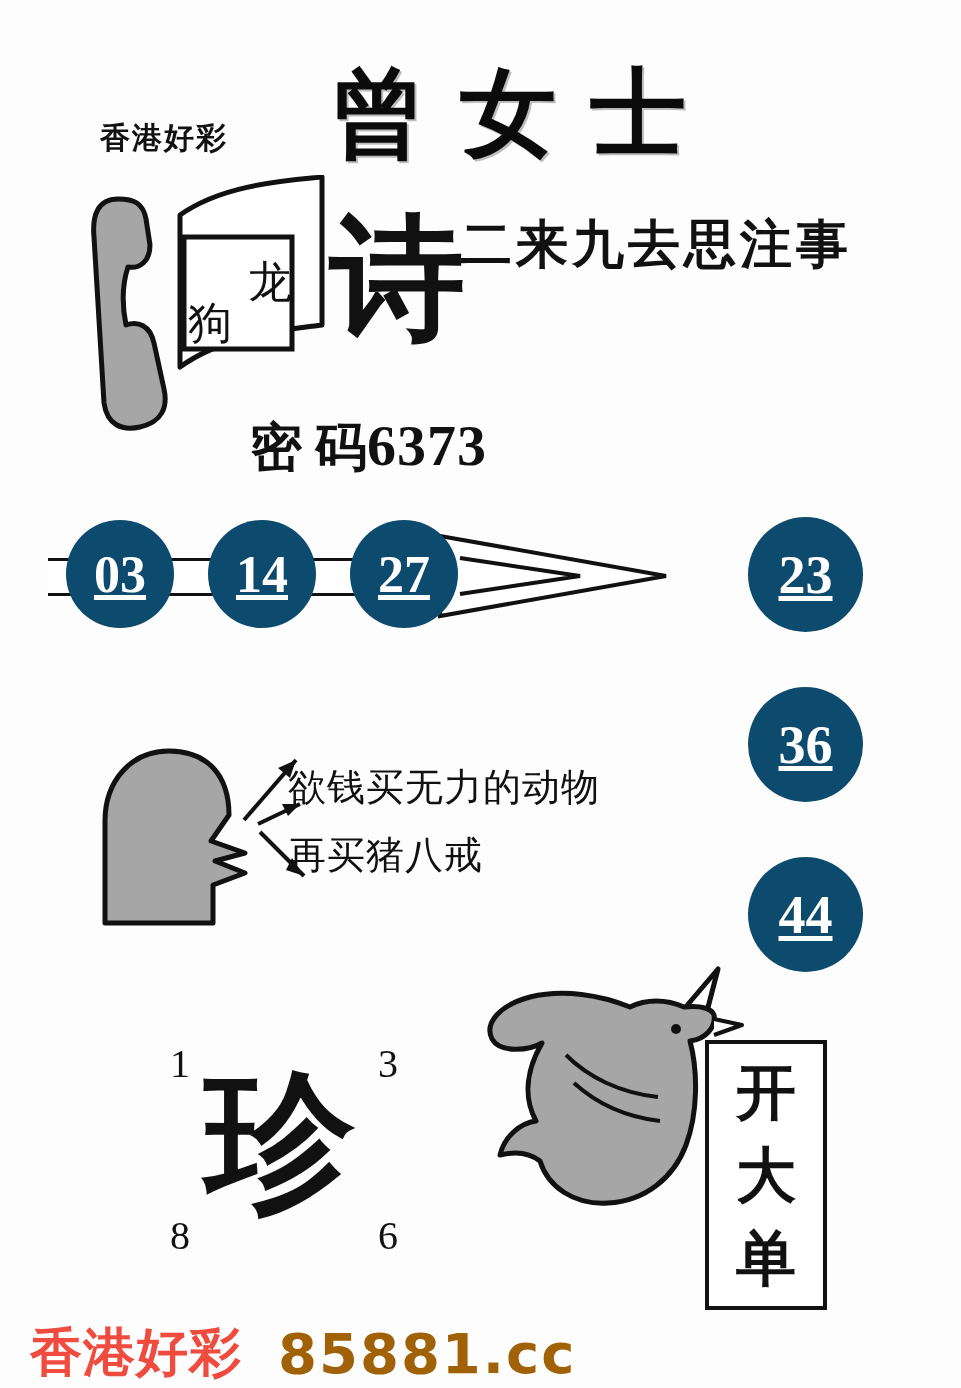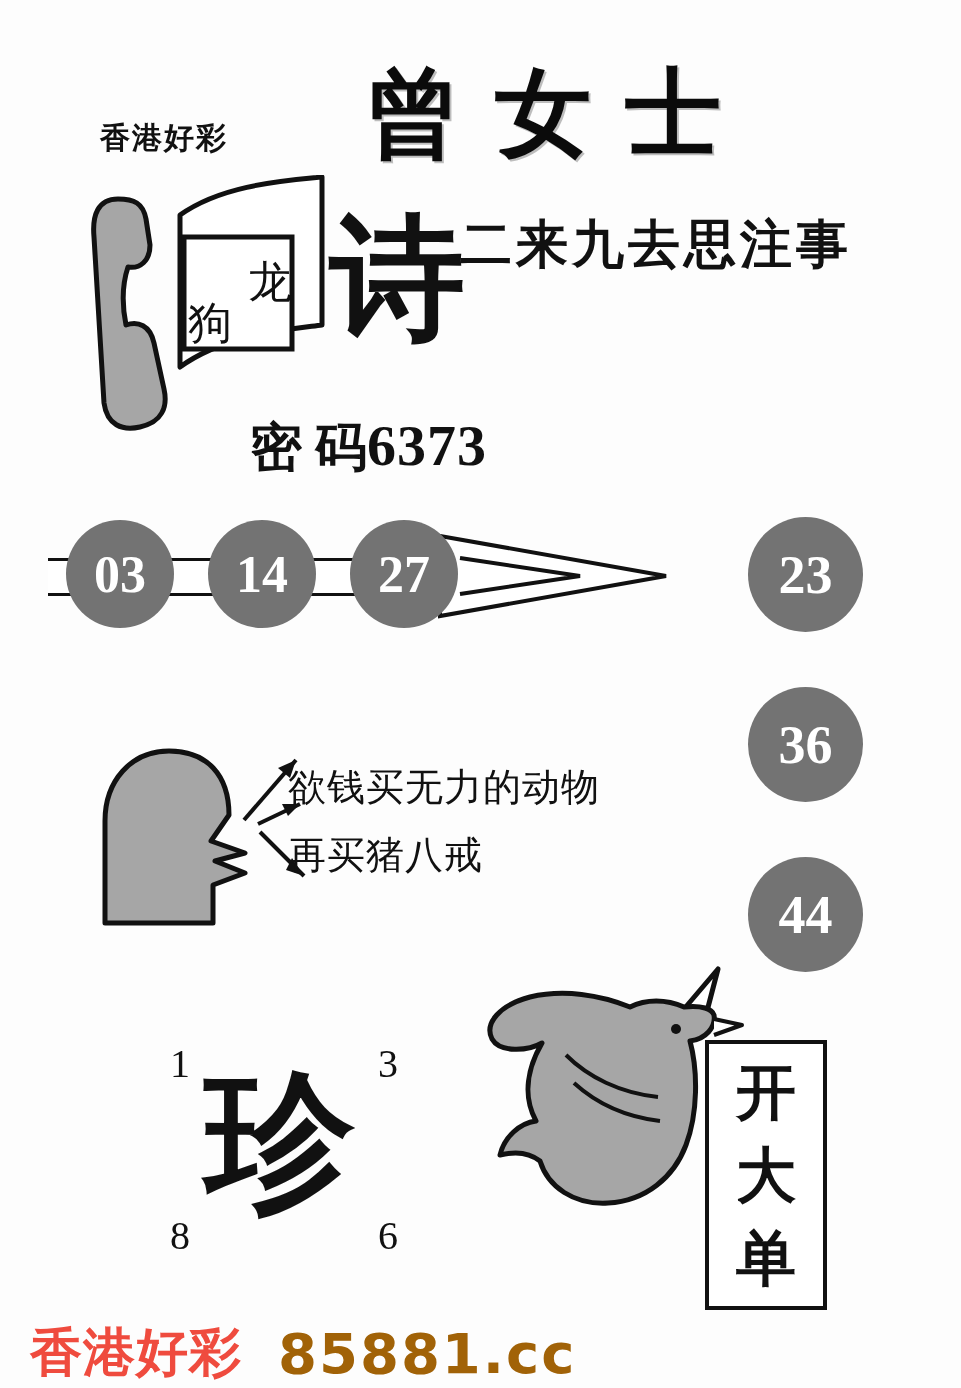--- a/index.html
+++ b/index.html
@@ -32,21 +32,20 @@
   .main-title {
     position: absolute;
     left: 330px;
     top: 50px;
     font-size: 96px;
     font-weight: 700;
     letter-spacing: 34px;
     color: #0b0b0b;
     font-family: "DejaVu Serif", serif;
     text-shadow: 2px 2px 0 rgba(0,0,0,0.25);
-    margin-left: 35px;
   }
 
   
   .phone-icon {
     position: absolute;
     left: 88px;
     top: 193px;
     width: 110px;
     height: 240px;
   }
@@ -117,27 +116,28 @@
   .arrow-shape {
     position: absolute;
     left: 430px;
     top: 518px;
     width: 240px;
     height: 115px;
   }
   .ball {
     position: absolute;
     border-radius: 50%;
-    background: #737373;
+    background: #0c4a6e;
     color: #fff;
     display: flex;
     align-items: center;
     justify-content: center;
     font-family: "Liberation Serif", serif;
     font-weight: 700;
+    text-decoration: underline;
   }
   .ball.r1 { width: 108px; height: 108px; font-size: 52px; top: 520px; }
   .ball.b0 { left: 66px; }
   .ball.b1 { left: 208px; }
   .ball.b2 { left: 350px; }
 
   .ball.side { width: 115px; height: 115px; font-size: 54px; left: 748px; }
   .ball.s0 { top: 517px; }
   .ball.s1 { top: 687px; }
   .ball.s2 { top: 857px; }

